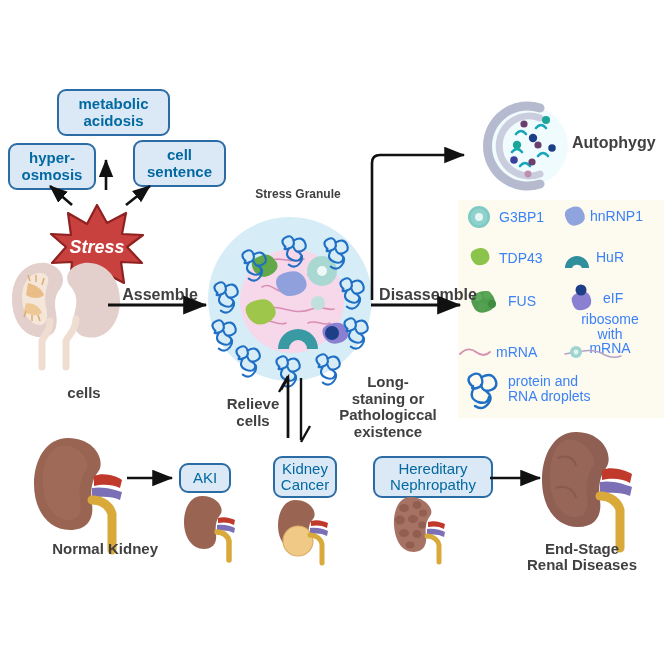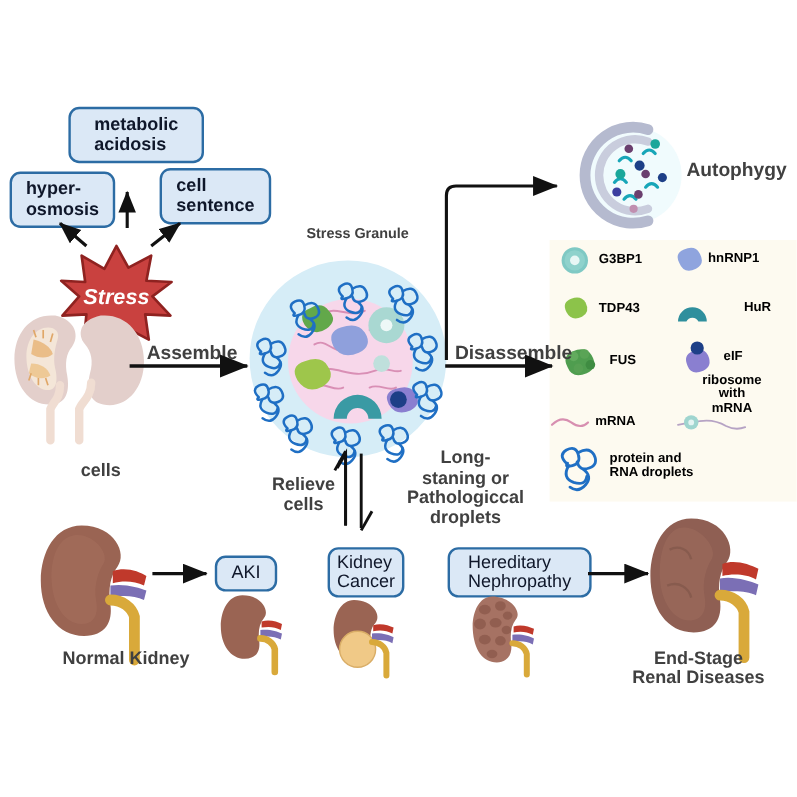--- a/index.html
+++ b/index.html
@@ -7,45 +7,45 @@
   #canvas{position:relative;width:664px;height:664px;background:#ffffff;}
 
   .abs{position:absolute;}
 
   
   .bbox{
     position:absolute;
     background:#dbe8f6;
     border:2px solid #2c6ca4;
     border-radius:9px;
-    color:#0f172a;
+    color:#0369a1;
     font-weight:700;
     font-size:15px;
     line-height:1.08;
-    text-align:left;
+    text-align:center;
     display:flex;
     align-items:center;
     justify-content:center;
     box-sizing:border-box;
     padding:2px 4px;
   }
   .bbox.light{font-weight:400;}
 
   
   .lab{position:absolute;color:#404040;font-weight:700;text-align:center;line-height:1.1;}
 
   
   #legend{
     position:absolute;
     left:458px; top:200px; width:206px; height:218px;
     background:#fdfaf0;
     box-sizing:border-box;
   }
   .lgrow{position:absolute;display:flex;align-items:center;}
-  .lgtxt{color:#000000;font-size:11px;font-weight:700;line-height:1.05;}
+  .lgtxt{color:#3b82f6;font-size:14px;font-weight:400;line-height:1.05;}
 
   svg{display:block;overflow:visible;}
   .vec{position:absolute;left:0;top:0;width:664px;height:664px;pointer-events:none;}
 </style>
 </head>
 <body>
 
 <div id="canvas">
 
   <div class="bbox" style="left:57px;top:89px;width:113px;height:47px;">
@@ -245,21 +245,21 @@
       <svg width="24" height="24" viewBox="0 0 24 24">
         <path d="M5 14 q-4 -8 4 -11 q8 -3 12 3 q4 8 -3 12 q-9 4 -13 -4 z" fill="#8cc34a"></path>
       </svg>
       <span class="lgtxt" style="margin-left:8px;">TDP43</span>
     </div>
 
     <div class="lgrow" style="left:104px;top:44px;">
       <svg width="30" height="26" viewBox="0 0 30 26">
         <path d="M3 24 a12 12 0 0 1 24 0 l-7 0 a5.5 5.5 0 0 0 -10 0 z" fill="#2f8f9d"></path>
       </svg>
-      <span class="lgtxt" style="margin-left:28px;">HuR</span>
+      <span class="lgtxt" style="margin-left:4px;">HuR</span>
     </div>
 
     <div class="lgrow" style="left:10px;top:88px;">
       <svg width="30" height="26" viewBox="0 0 30 26">
         <path d="M5 18 q-5 -9 4 -13 q11 -5 16 3 q6 10 -4 15 q-12 5 -16 -5 z" fill="#4f9d4f"></path>
         <circle cx="10" cy="9" r="4" fill="#62ab5e"></circle>
         <circle cx="19" cy="7" r="4" fill="#5aa456"></circle>
         <circle cx="24" cy="16" r="4" fill="#3f8c42"></circle>
         <circle cx="14" cy="19" r="4" fill="#57a053"></circle>
       </svg>
@@ -310,21 +310,21 @@
   <div class="lab" style="left:112px;top:286px;width:96px;font-size:16px;">Assemble</div>
 
   <div class="lab" style="left:372px;top:286px;width:112px;font-size:16px;">Disassemble</div>
 
   <div class="lab" style="left:208px;top:396px;width:90px;font-size:15px;white-space:pre-line;">Relieve
 cells</div>
 
   <div class="lab" style="left:325px;top:374px;width:126px;font-size:15px;white-space:pre-line;">Long-
 staning or
 Pathologiccal
-droplets</div>
+existence</div>
 
   <div class="bbox light" style="left:179px;top:463px;width:52px;height:30px;font-size:15px;">
     <span style="white-space:pre-line">AKI</span>
   </div>
 
   <div class="bbox light" style="left:273px;top:456px;width:64px;height:42px;font-size:15px;">
     <span style="white-space:pre-line">Kidney
 Cancer</span>
   </div>
 

